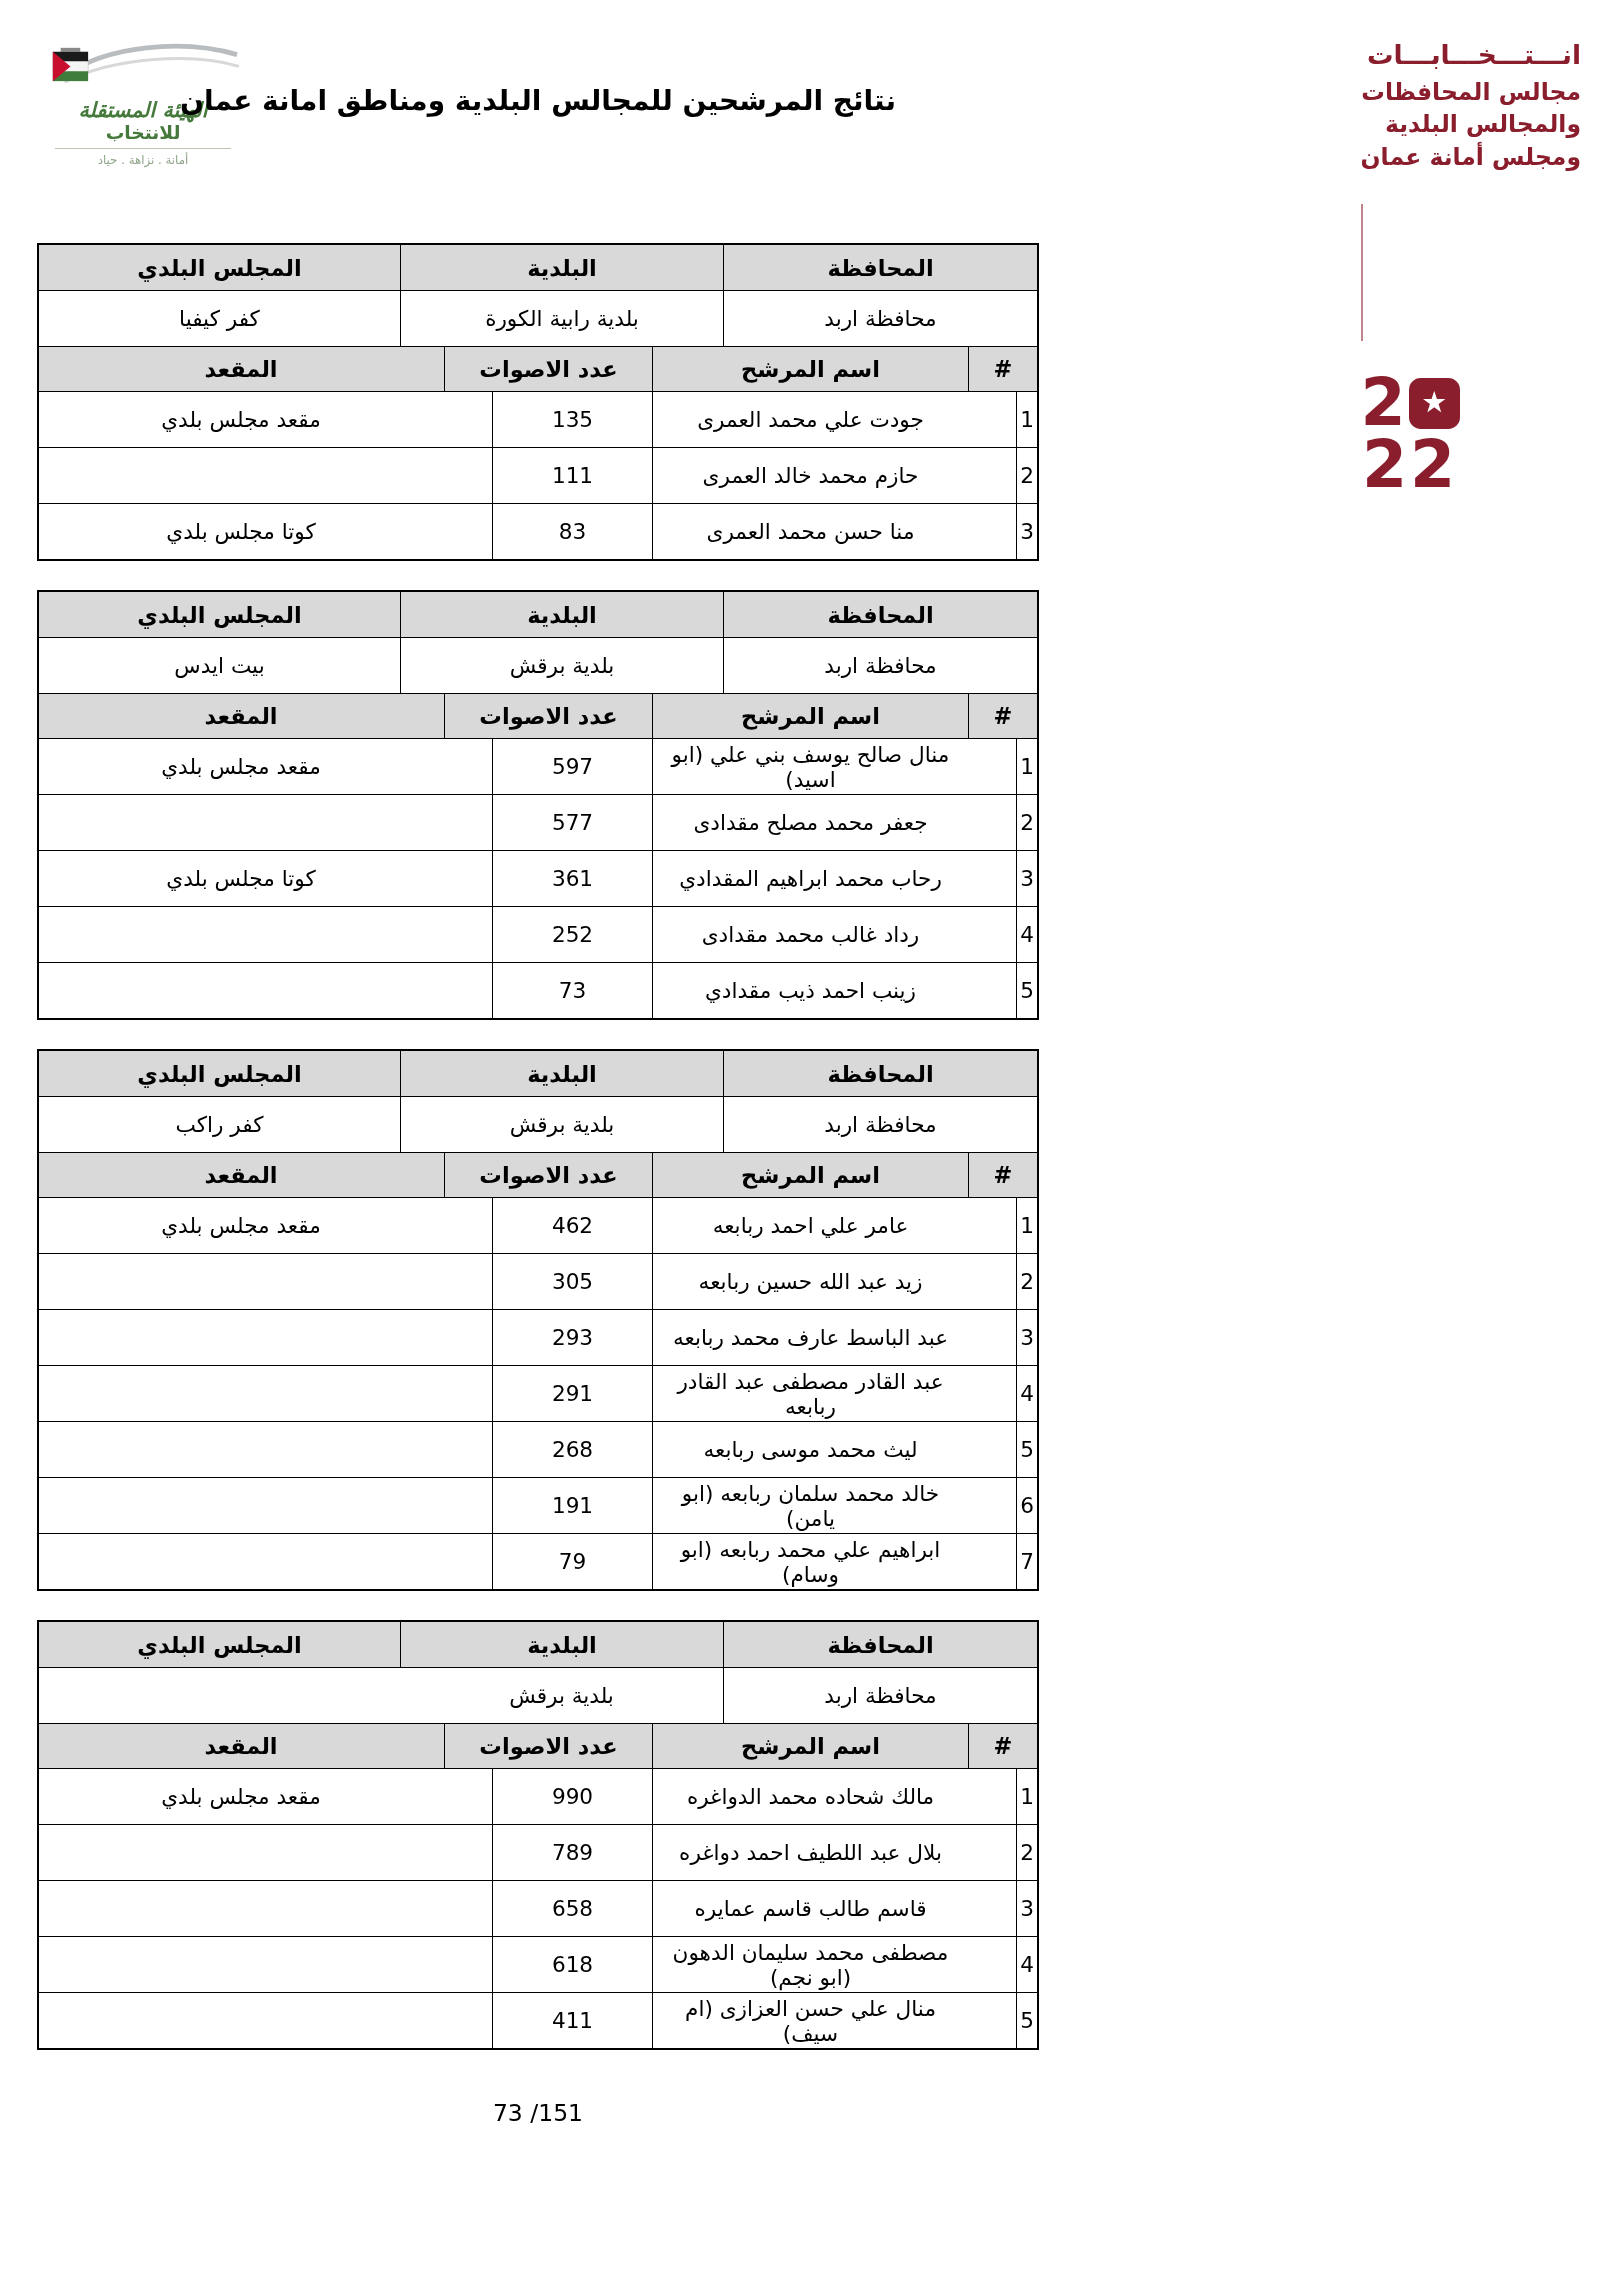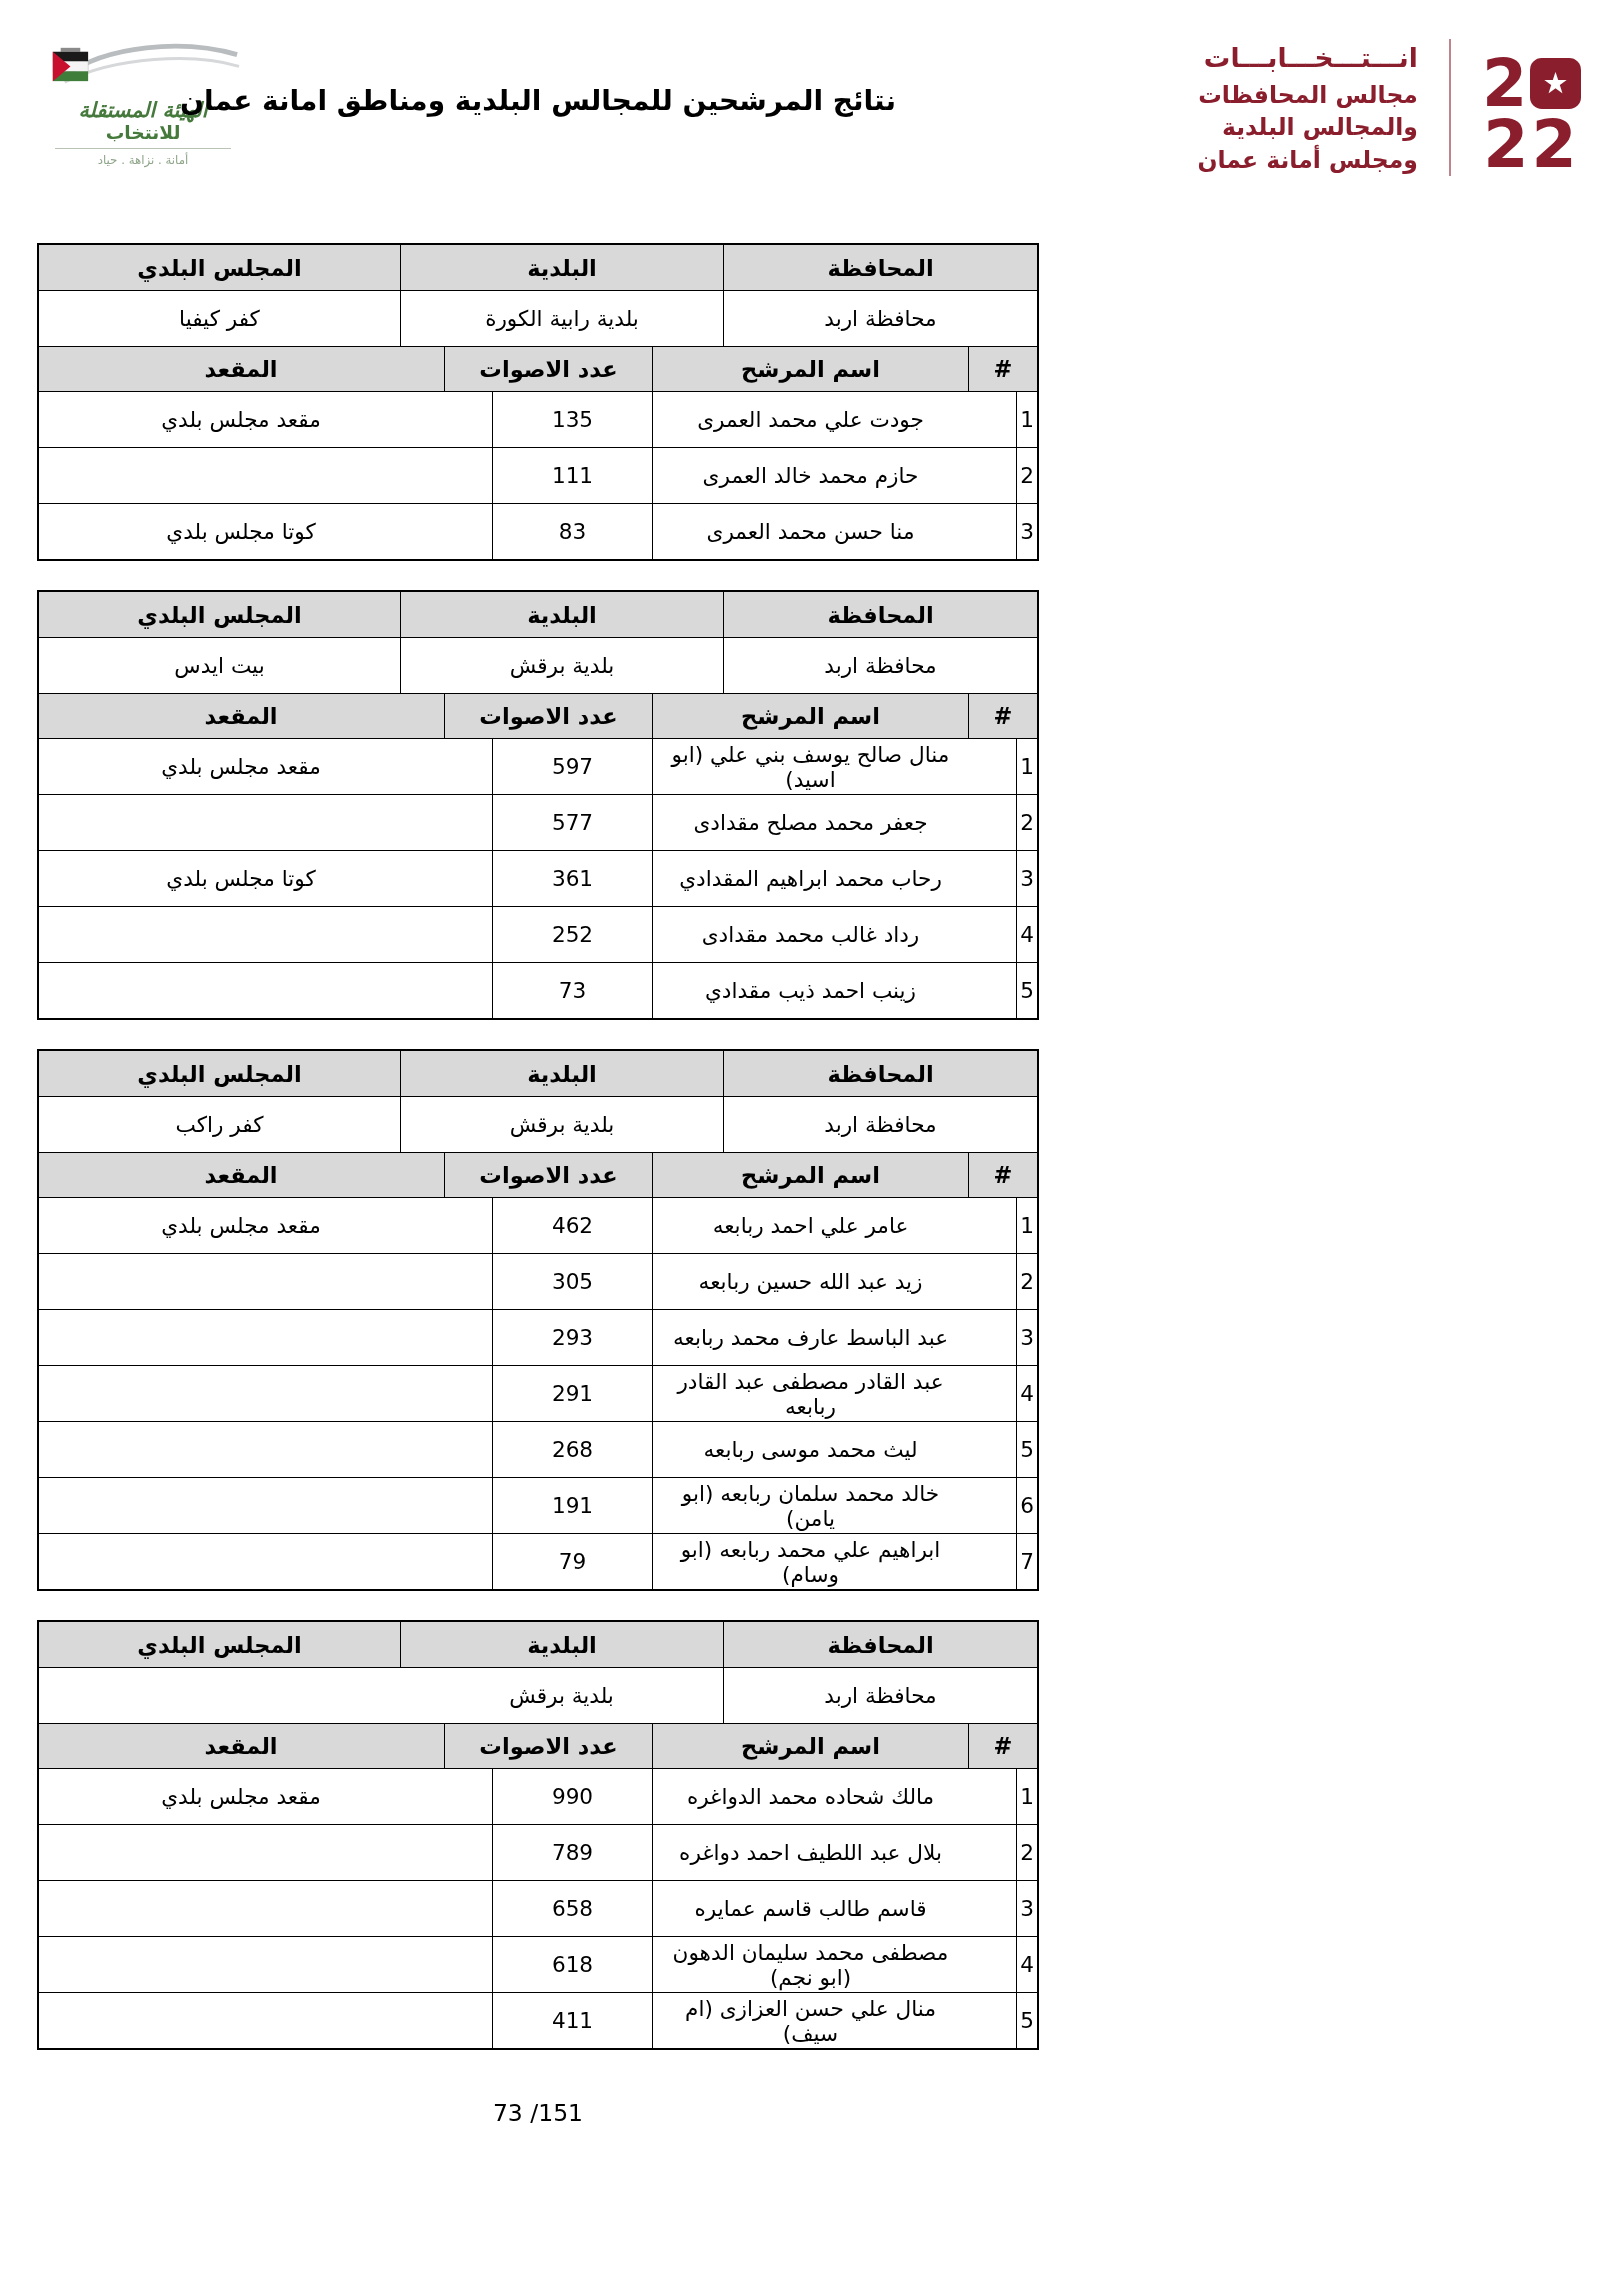--- a/index.html
+++ b/index.html
@@ -17,21 +17,21 @@
   .iec-name2 { font-size:18.6px; font-weight:bold; color:#46793C; }
   .iec-sep   { height:1px; background:#b9c4b4; margin:4.9px 13.7px 3.9px; }
   .iec-tagline { font-size:11.8px; color:#8fa58a; letter-spacing:1px; }
 
   .doc-title {
     position:absolute; left:37px; top:84px; width:1002px;
     text-align:center; direction:rtl;
     font-size:28px; font-weight:bold;
   }
 
-  .election-block { position:absolute; top:39px; right:39px; display:flex; align-items:flex-end; gap:31px; }
+  .election-block { position:absolute; top:39px; right:39px; display:flex; align-items:flex-start; gap:31px;flex-direction:column; }
   .election-text { direction:rtl; text-align:right; color:#8B1E2D; font-weight:bold; }
   .el-line1 { font-size:26.5px; margin-bottom:5.9px; letter-spacing:1px; }
   .el-line  { font-size:23.5px; line-height:1.38; }
   .el-divider { width:2px; height:137px; background:#8B1E2D; opacity:.55; }
   .y2022 { color:#8B1E2D; font-weight:bold; display:flex; flex-direction:column; align-items:center; line-height:.95; }
   .y-row { display:flex; align-items:center; gap:2.9px; }
   .y-digit { font-size:65px; }
   .y-zero {
     width:51px; height:51px; background:#8B1E2D; border-radius:11.8px;
     color:#fff; display:flex; align-items:center; justify-content:center;

